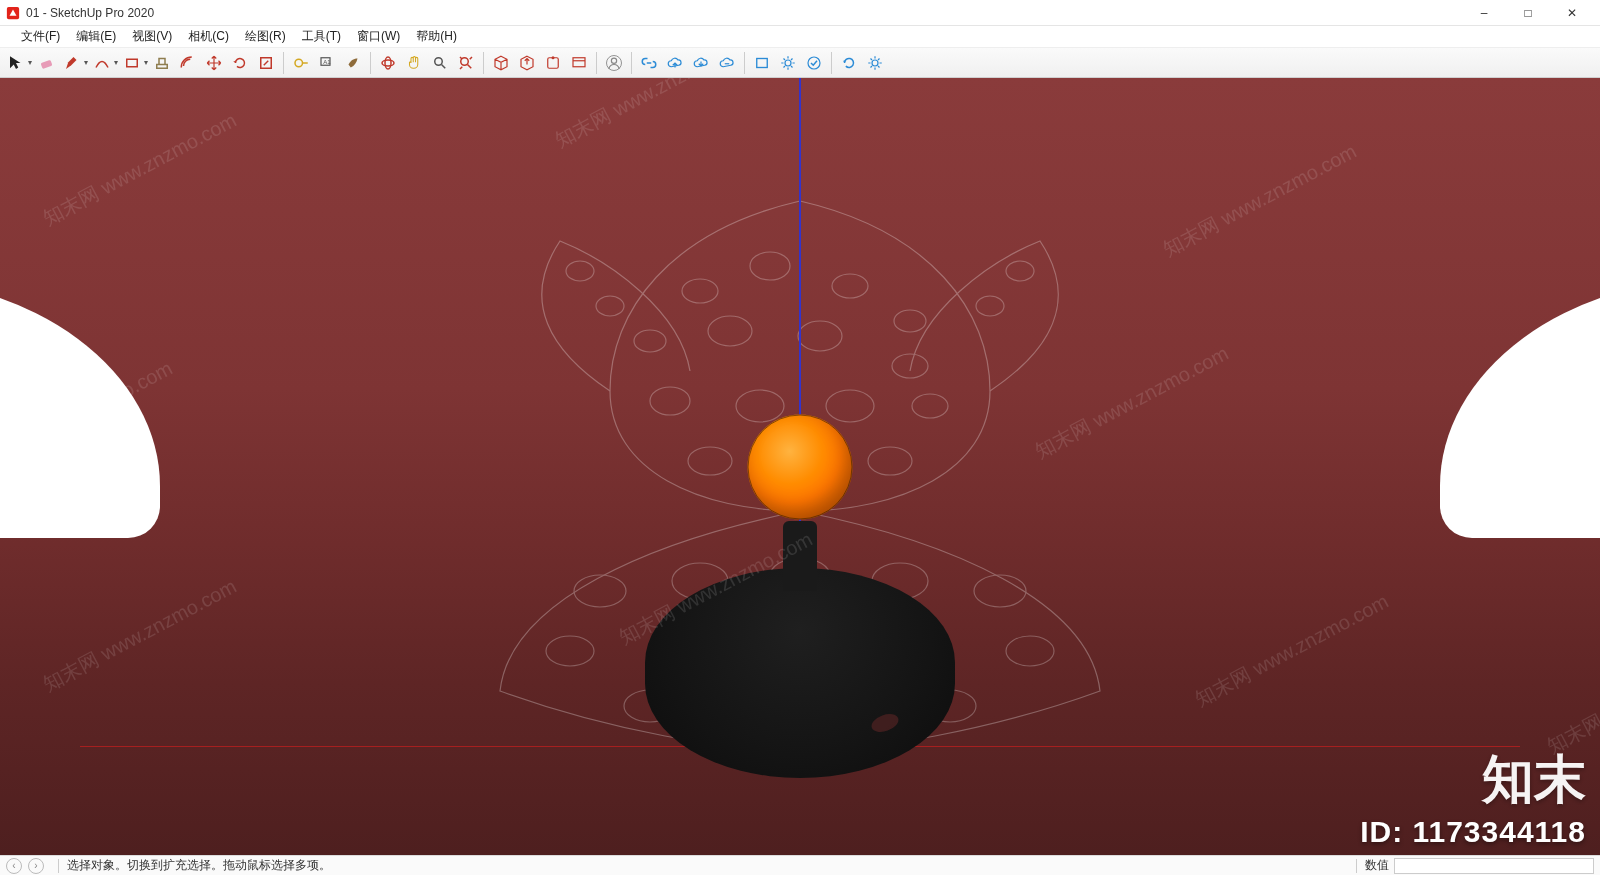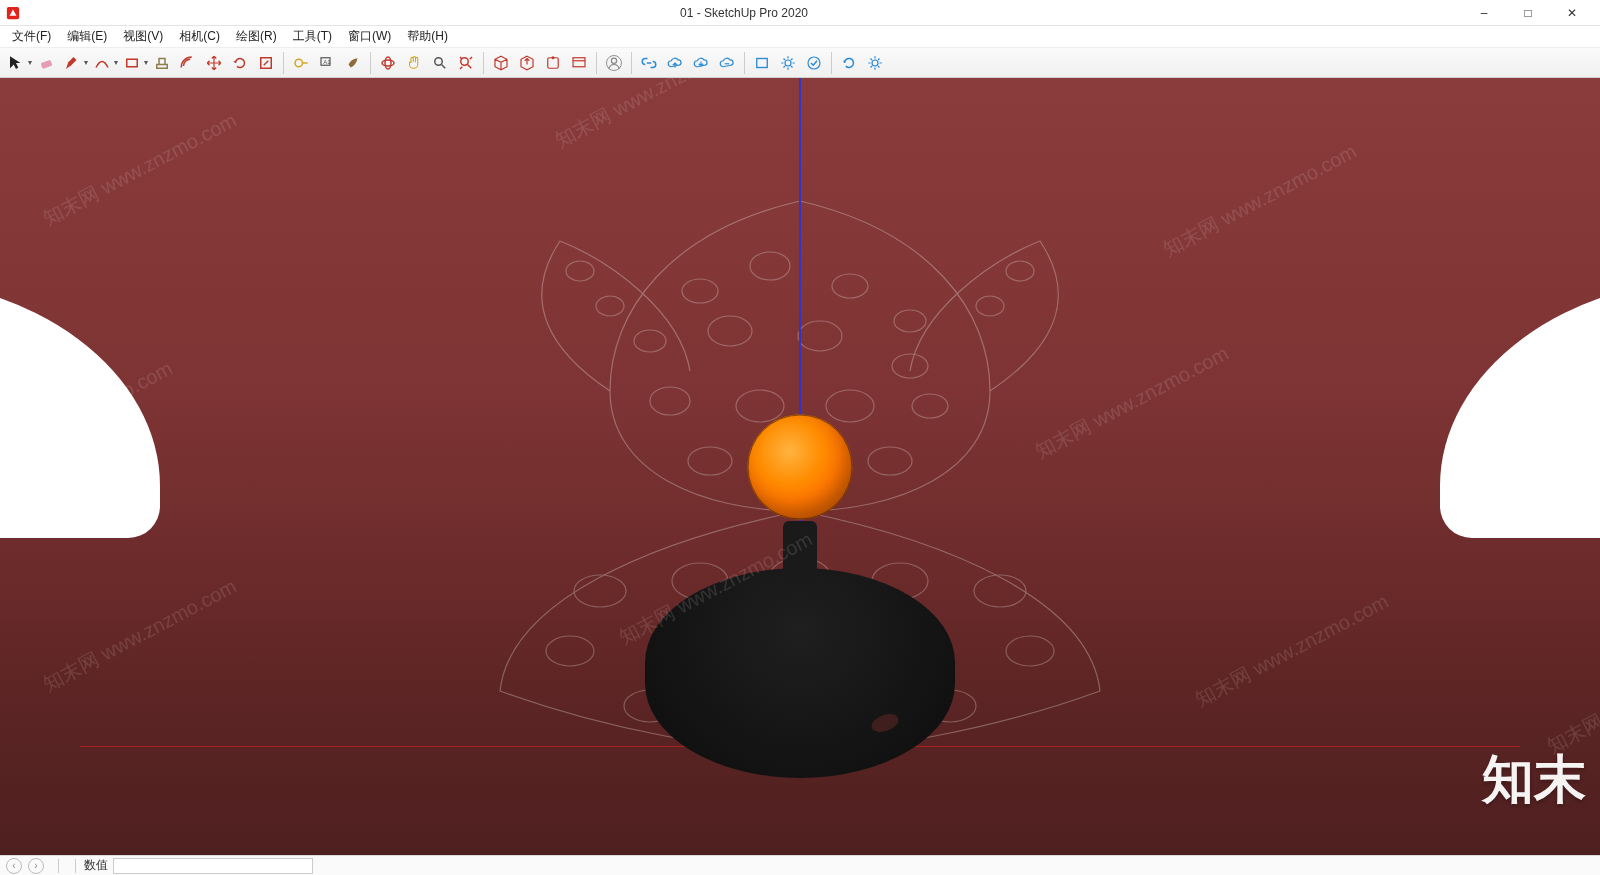--- a/index.html
+++ b/index.html
@@ -1,26 +1,26 @@
 <!DOCTYPE html>
 <html><head>
 <meta charset="utf-8">
 <style>
 * { margin: 0; padding: 0; box-sizing: border-box; font-family: "Microsoft YaHei", "Segoe UI", Tahoma, sans-serif; }
 html, body { width: 1600px; height: 875px; overflow: hidden; background: #fff; }
 
 
 .titlebar { height: 26px; background: #fff; border-bottom: 1px solid #e5e5e5; display: flex; align-items: center; padding: 0 6px; font-size: 12px; color: #333; }
 .titlebar .app-icon { width: 14px; height: 14px; margin-right: 6px; }
-.titlebar .title-text { flex: 1; text-align: center; }
+.titlebar .title-text { flex: 1; }
 .titlebar .win-controls { display: flex; gap: 0; }
 .titlebar .win-btn { width: 44px; height: 26px; display: flex; align-items: center; justify-content: center; cursor: pointer; }
 
 
-.menubar { height: 22px; background: #fff; display: flex; align-items: center; padding: 0 4px; font-size: 12px; color: #222; border-bottom: 1px solid #eee; }
+.menubar { height: 22px; background: #fff; display: flex; align-items: center; padding: 0 13px; font-size: 12px; color: #222; border-bottom: 1px solid #eee; }
 .menubar .menu-item { padding: 2px 8px; cursor: pointer; }
 
 
 .toolbar { height: 30px; background: linear-gradient(#fafafa,#f0f0f0); border-bottom: 1px solid #d0d0d0; display: flex; align-items: center; padding: 0 4px; gap: 2px; }
 .toolbar .tbtn { width: 24px; height: 24px; display: flex; align-items: center; justify-content: center; border: 1px solid transparent; border-radius: 3px; cursor: pointer; }
 .toolbar .tsep { width: 1px; height: 22px; background: #ccc; margin: 0 3px; }
 .toolbar .dd { font-size: 8px; color: #555; margin-left: -2px; }
 
 
 .viewport { position: relative; width: 100%; height: 777px; background: #fff; overflow: hidden; }
@@ -345,22 +345,24 @@
       <div class="watermark" style="left: -2%; top: 42%;">知末网 www.znzmo.com</div>
       <div class="watermark" style="left: 64%; top: 40%;">知末网 www.znzmo.com</div>
       <div class="watermark" style="left: 96%; top: 38%;">知末网 www.znzmo.com</div>
       <div class="watermark" style="left: 2%; top: 70%;">知末网 www.znzmo.com</div>
       <div class="watermark" style="left: 38%; top: 64%;">知末网 www.znzmo.com</div>
       <div class="watermark" style="left: 74%; top: 72%;">知末网 www.znzmo.com</div>
       <div class="watermark" style="left: 96%; top: 78%;">知末网 www.znzmo.com</div>
     </div>
 
   <div class="overlay-brand">知末</div>
+  <div class="overlay-id">ID: 1173344118</div>
 </div>
 
 <div class="statusbar">
   <div class="sb-btn">‹</div>
   <div class="sb-btn">›</div>
   <div class="sb-sep"></div>
+  <div class="sb-hint">选择对象。切换到扩充选择。拖动鼠标选择多项。</div>
   <div class="sb-sep"></div>
   <span class="sb-label">数值</span>
   <input class="sb-input" value="" style="">
 </div>
 
 </body></html>

